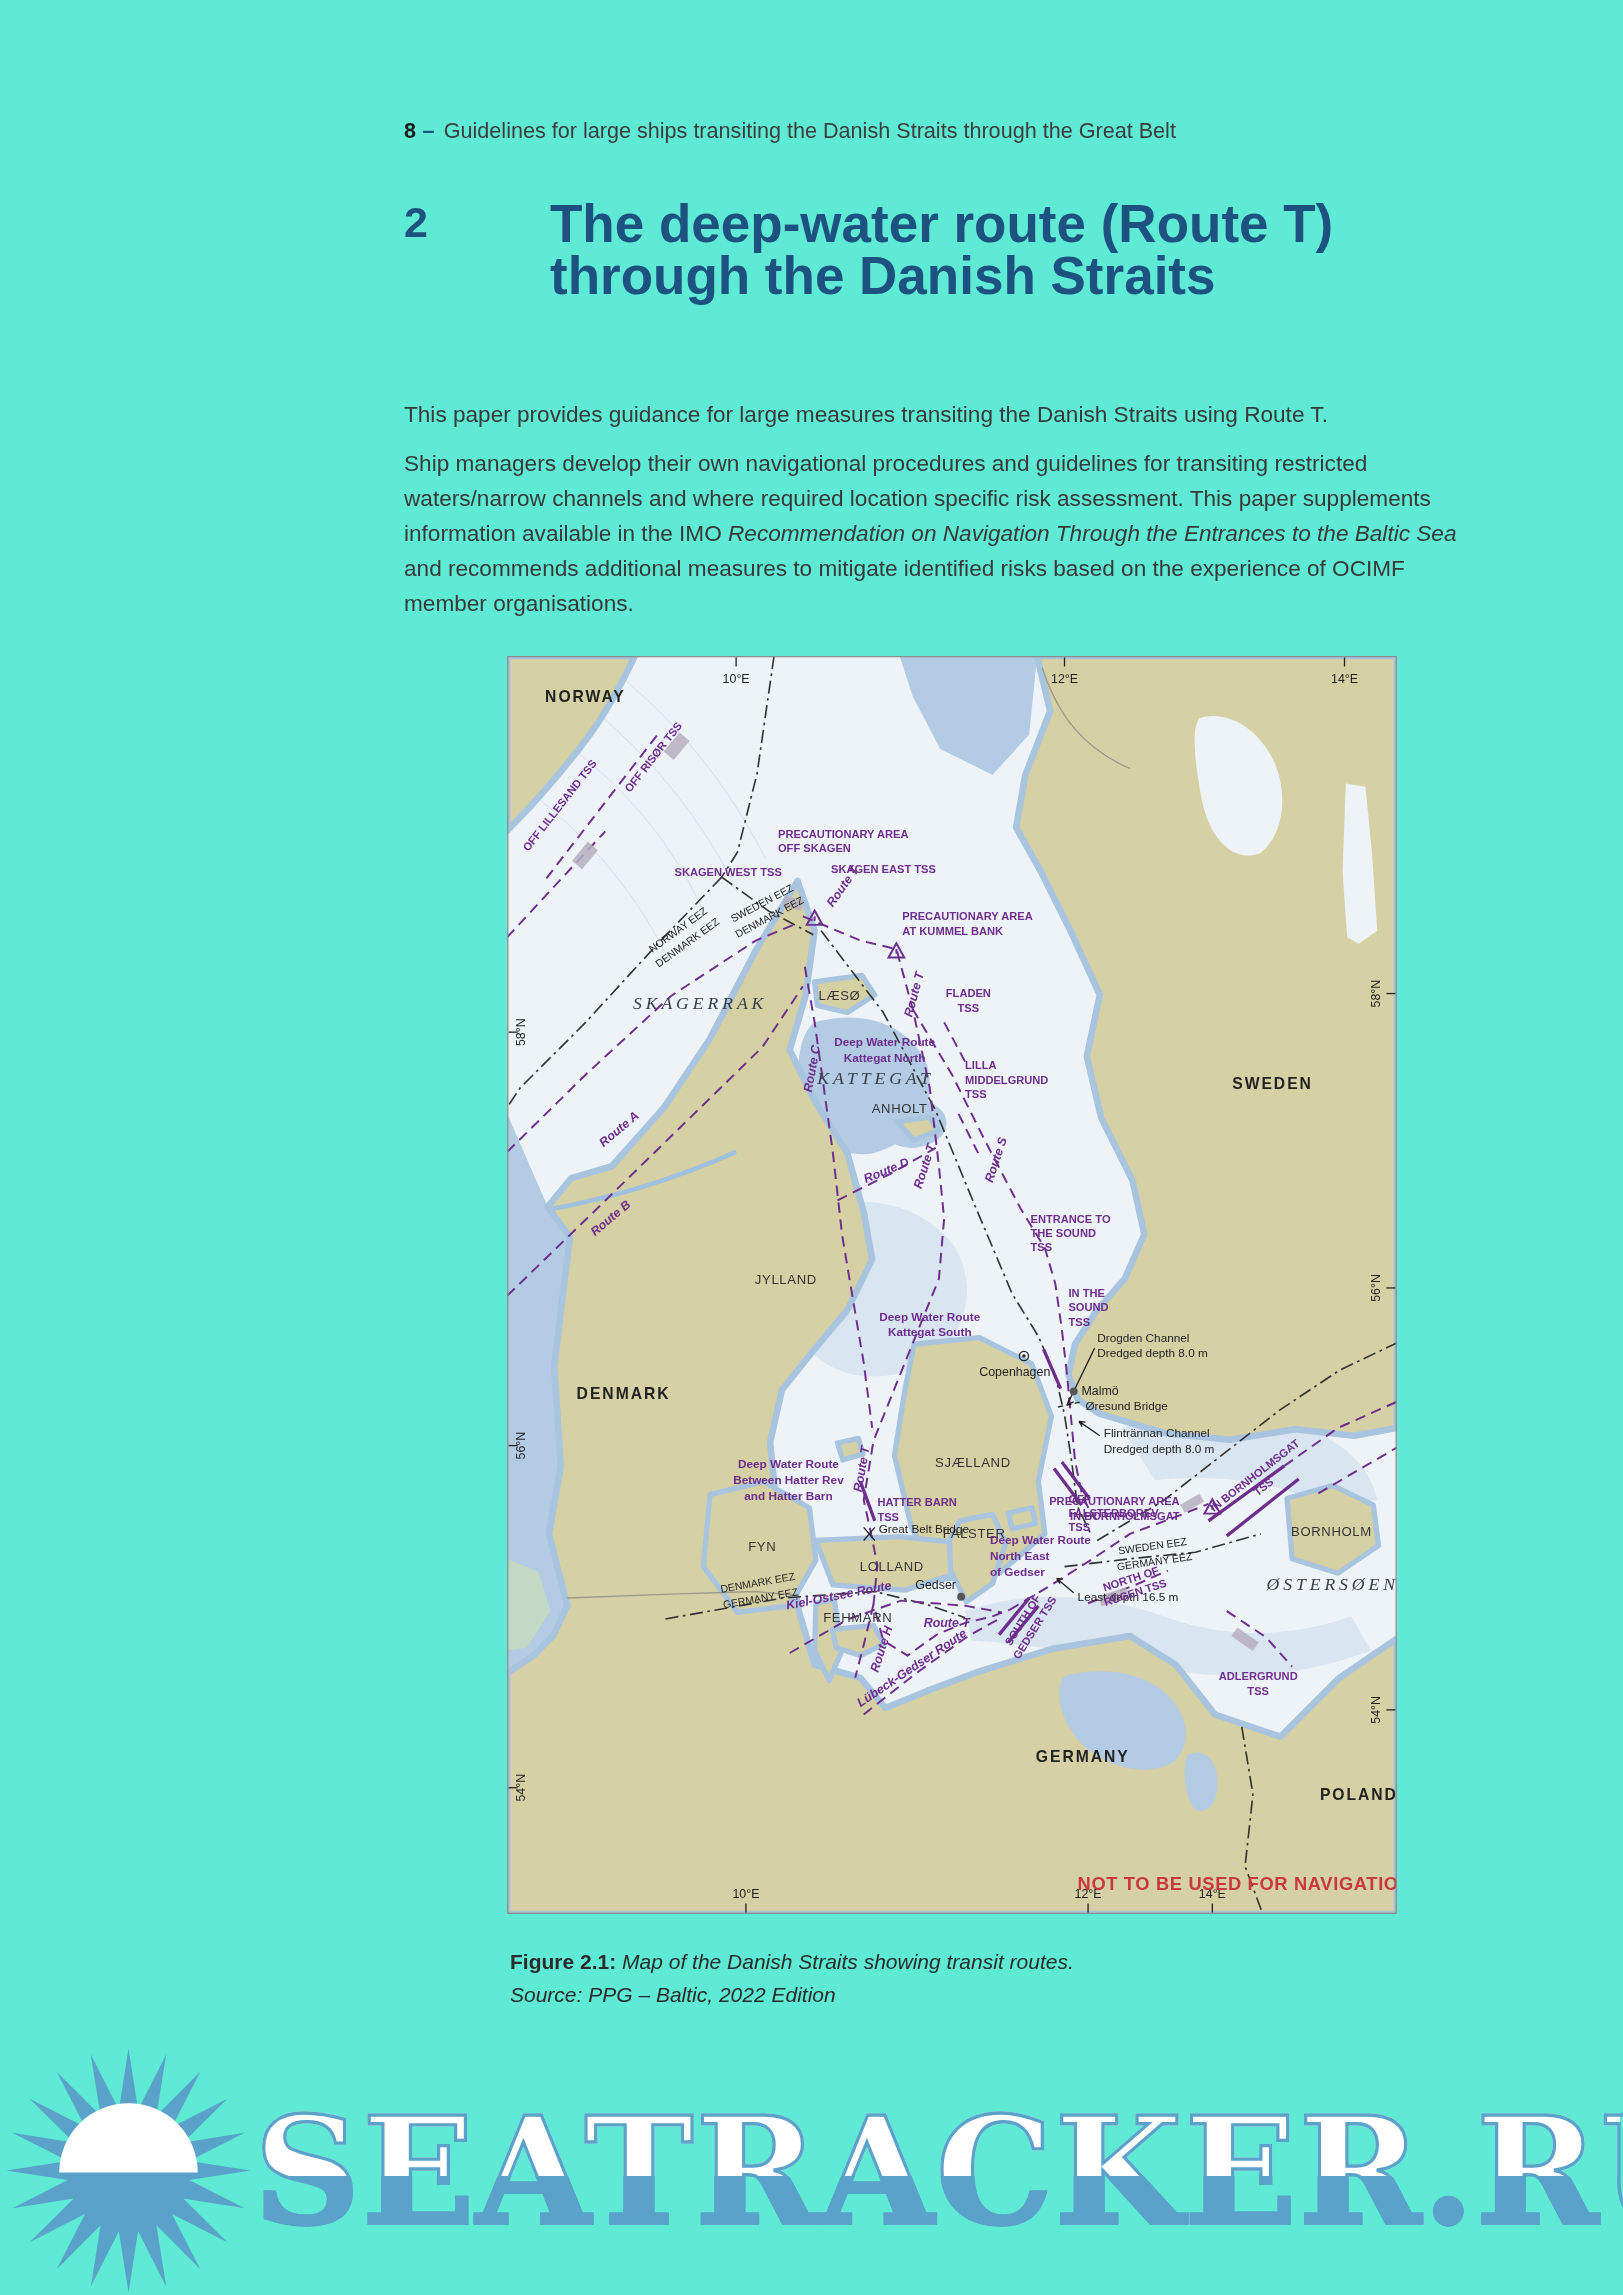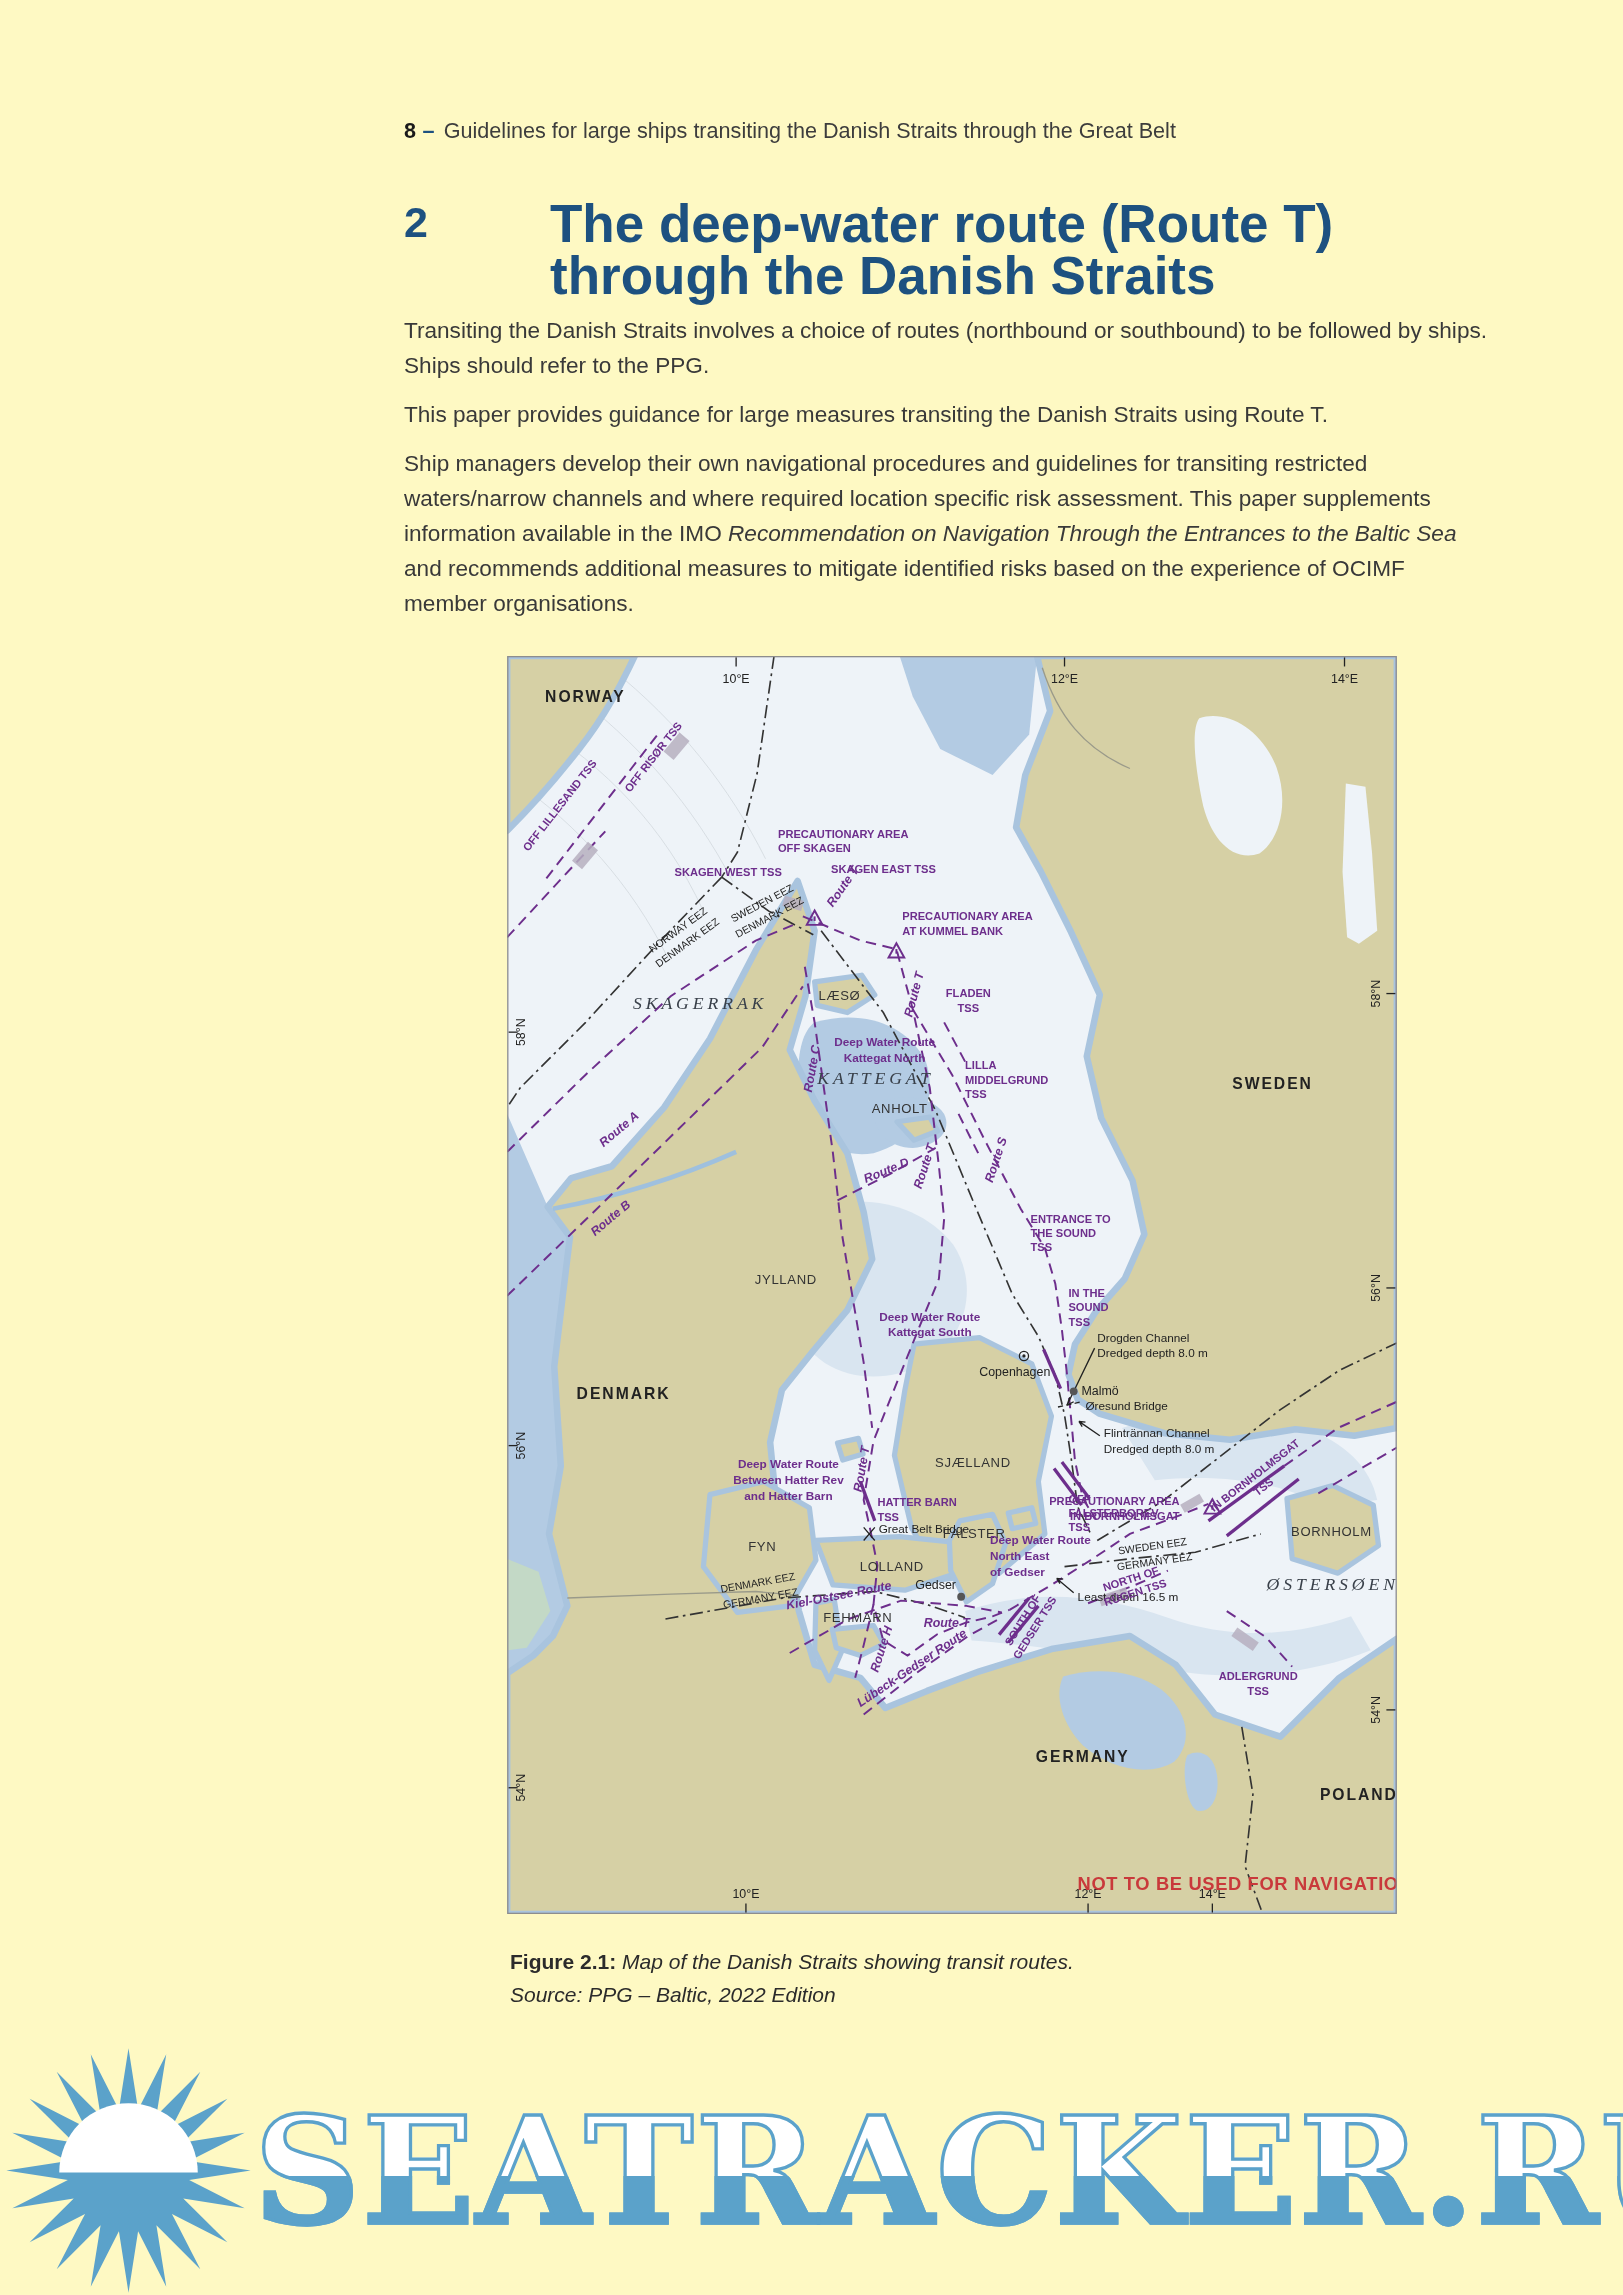--- a/index.html
+++ b/index.html
@@ -1,16 +1,16 @@
 <!DOCTYPE html>
 <html style="font-size:10.5px"><head>
 <meta charset="utf-8">
 <style>
   html,body{margin:0;padding:0;background:#ffffff;}
-  #page{position:relative;width:1623px;height:2295px;background:#fef9c3;overflow:hidden;
+  #page{position:relative;width:1623px;height:2295px;background:#5eead4;overflow:hidden;
         font-family:"Liberation Sans",sans-serif;}
   
   .hdr{position:absolute;left:404px;top:118px;font-size:21.6px;color:#3d3d3d;white-space:nowrap;}
   .hdr .pg{font-weight:bold;color:#1a1a1a;}
   .hdr .sep{font-weight:bold;color:#1d5180;padding:0 9.2px 0 6.5px;}
   
   .secnum{position:absolute;left:404px;top:198px;font-size:43px;font-weight:bold;color:#1d5180;}
   .sectitle{position:absolute;left:550px;top:198px;width:864px;font-size:53px;font-weight:bold;
             color:#1d5180;line-height:52px;}
   
@@ -65,21 +65,20 @@
 
 <div id="page">
 
   <div class="hdr">
     <span class="pg">8</span><span class="sep">–</span><span>Guidelines for large ships transiting the Danish Straits through the Great Belt</span>
   </div>
 
   <div class="secnum">2</div>
   <div class="sectitle">The deep-water route (Route T) through the Danish Straits</div>
 
-  <div class="para p1">Transiting the Danish Straits involves a choice of routes (northbound or southbound) to be followed by ships. Ships should refer to the PPG.</div>
   <div class="para p2">This paper provides guidance for large measures transiting the Danish Straits using Route T.</div>
   <div class="para p3"><span>Ship managers develop their own navigational procedures and guidelines for transiting restricted waters/narrow channels and where required location specific risk assessment. This paper supplements information available in the IMO </span><span class="ital">Recommendation on Navigation Through the Entrances to the Baltic Sea</span><span> and recommends additional measures to mitigate identified risks based on the experience of OCIMF member organisations.</span></div>
 
   <div id="map">
   <svg width="890" height="1258" viewBox="0 0 1360 1923">
 
     <rect x="0" y="0" width="1360" height="1923" fill="#eef3f8"></rect>
 
     <path class="contour" d="M40,100 C150,170 240,260 300,390"></path>
     <path class="contour" d="M10,190 C110,260 190,350 245,460"></path>

